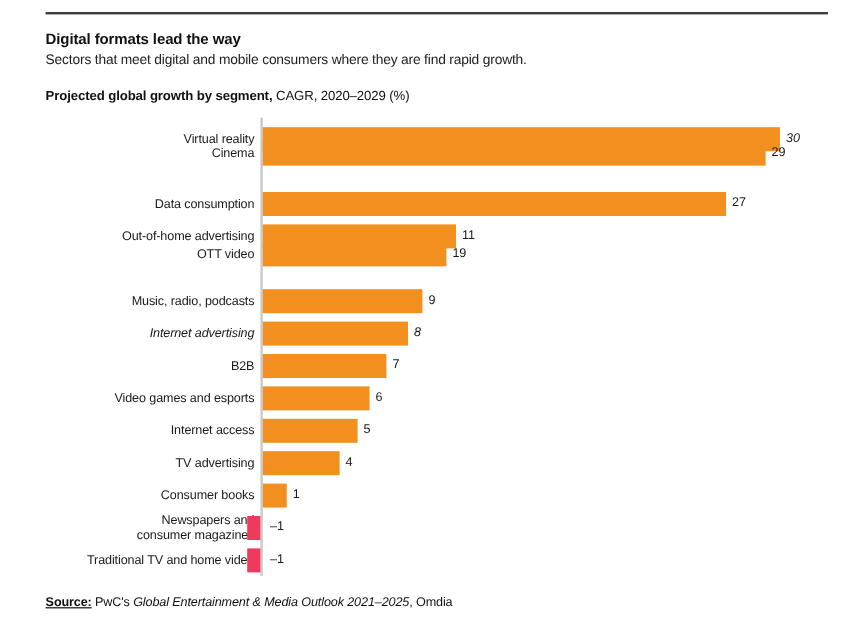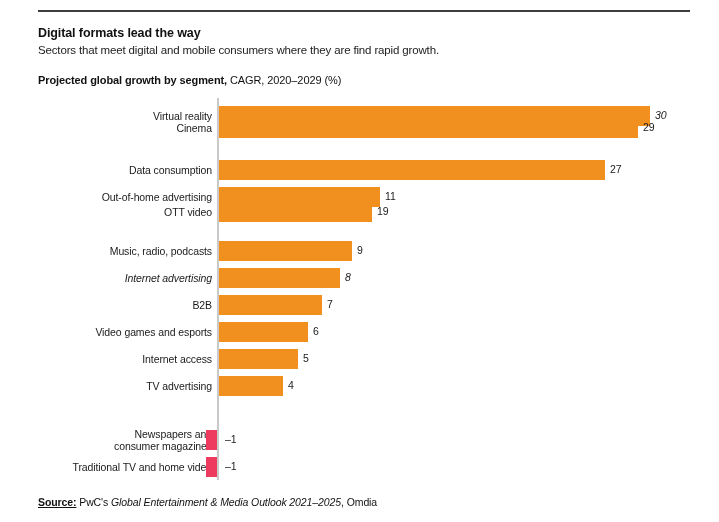--- a/index.html
+++ b/index.html
@@ -211,20 +211,27 @@
       <div class="bar pos" style="width: 79px; left: 219px; background: rgb(241, 144, 31);"></div>
       <div class="bar-value" style="left: 303px;">5</div>
     </div>
     <div class="row" style="top: 276px;">
       <div class="row-label" style="top: 7.5px;">
         <div>TV advertising</div>
       </div>
       <div class="bar pos" style="width: 64px; left: 219px; background: rgb(241, 144, 31);"></div>
       <div class="bar-value" style="left: 288px;">4</div>
     </div>
+    <div class="row" style="top: 303px;">
+      <div class="row-label" style="top: 7.5px;">
+        <div>Consumer books</div>
+      </div>
+      <div class="bar pos" style="width: 20px; left: 219px; background: rgb(241, 144, 31);"></div>
+      <div class="bar-value" style="left: 244px;">1</div>
+    </div>
     <div class="row" style="top: 330px;">
       <div class="row-label" style="top: 1.5px;">
         <div>Newspapers and</div>
         <div>consumer magazines</div>
       </div>
       <div class="bar neg" style="width: 11px; left: 206px; background: rgb(237, 58, 94);"></div>
       <div class="bar-value" style="left: 225px;">–1</div>
     </div>
     <div class="row" style="top: 357px;">
       <div class="row-label" style="top: 7.5px;">

